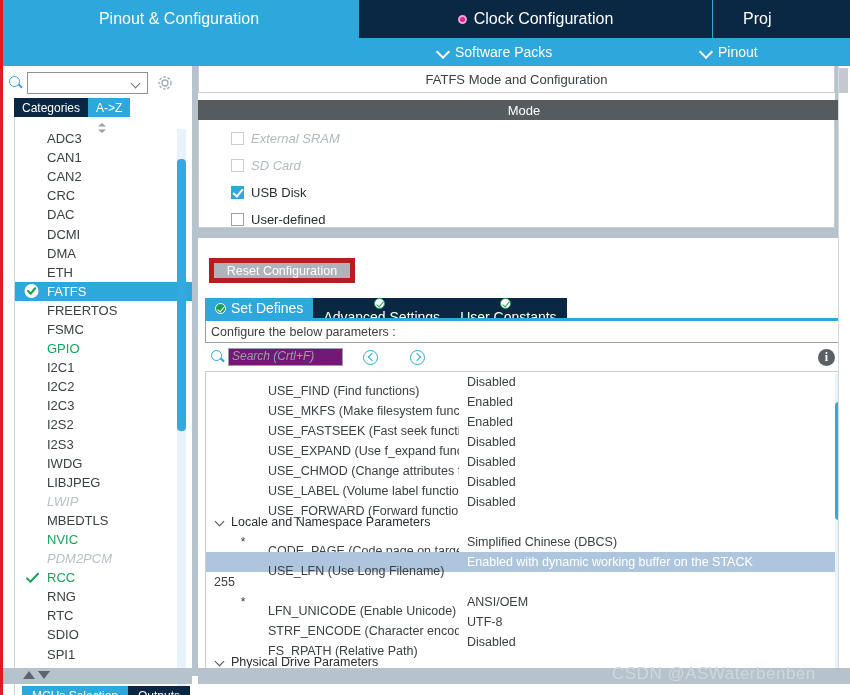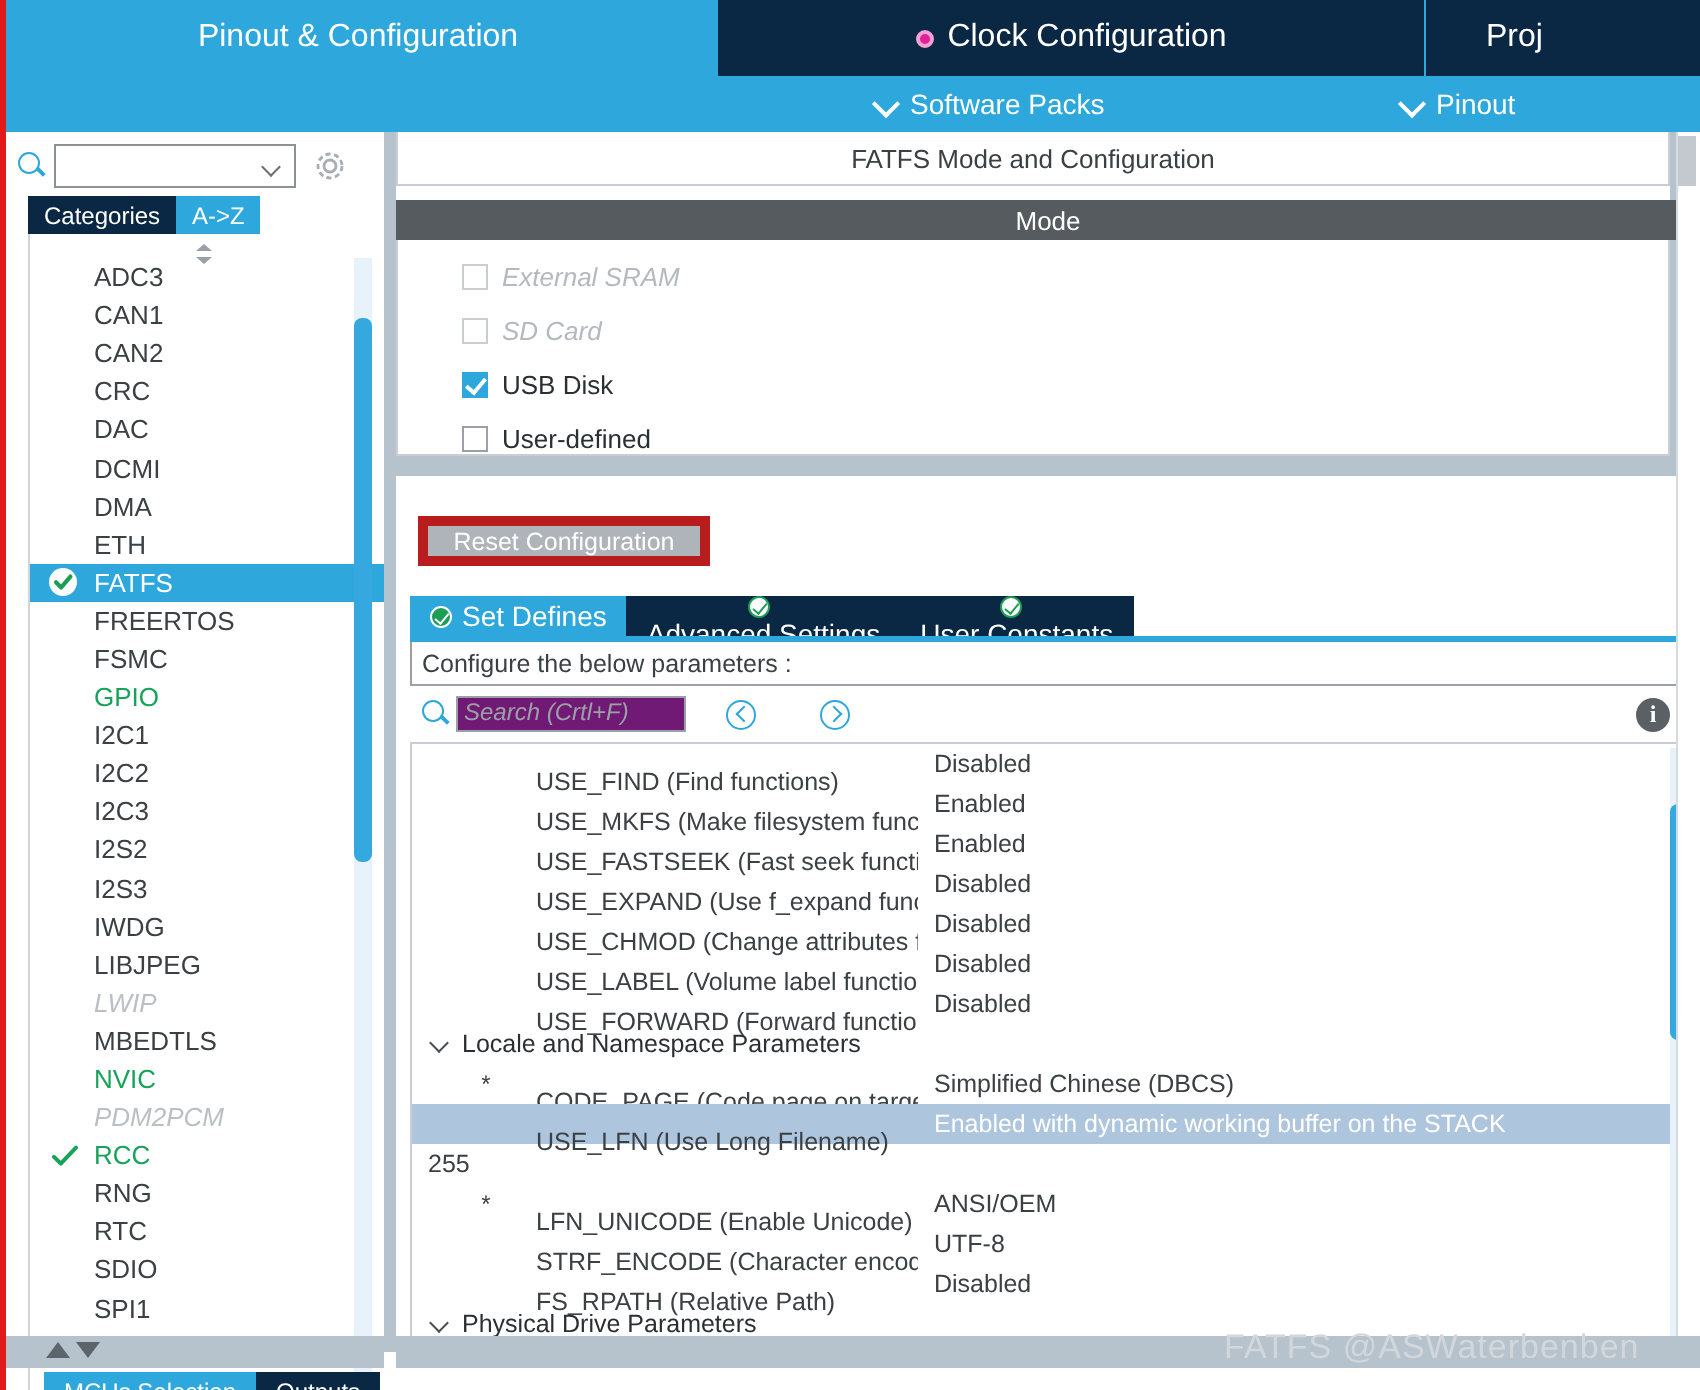--- a/index.html
+++ b/index.html
@@ -835,15 +835,15 @@
       </div>
 
     </div>
   </div>
 
   <div class="outer-sb"></div>
   <div class="outer-sb-thumb"></div>
 
   <div class="bottom-strip"></div>
 
-  <div class="watermark">FATFS @ASWaterbenben</div>
+  <div class="watermark">CSDN @ASWaterbenben</div>
 
 </div>
 
 </body></html>

